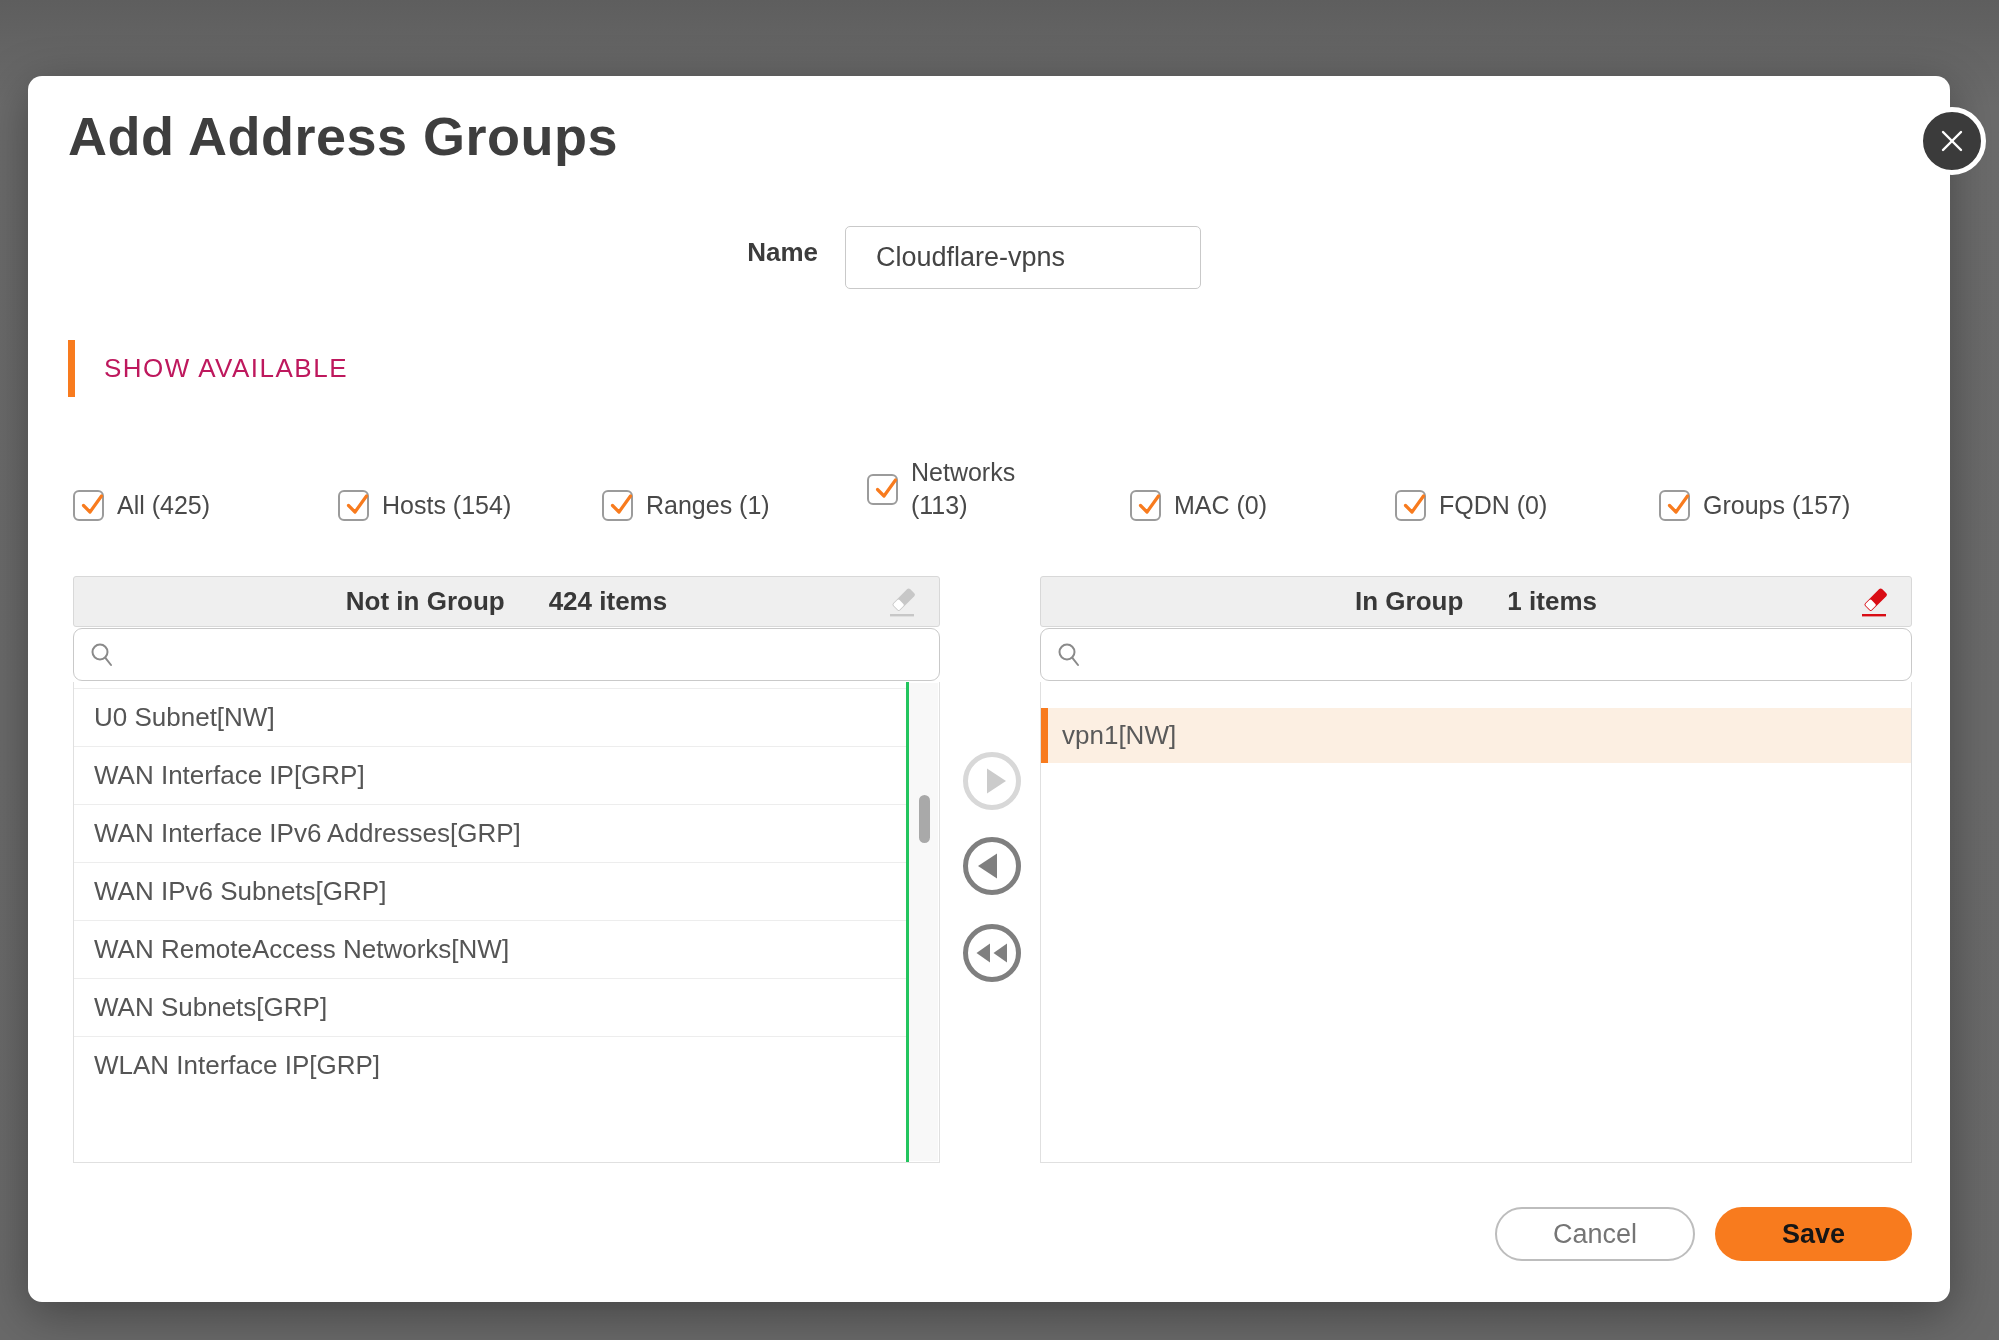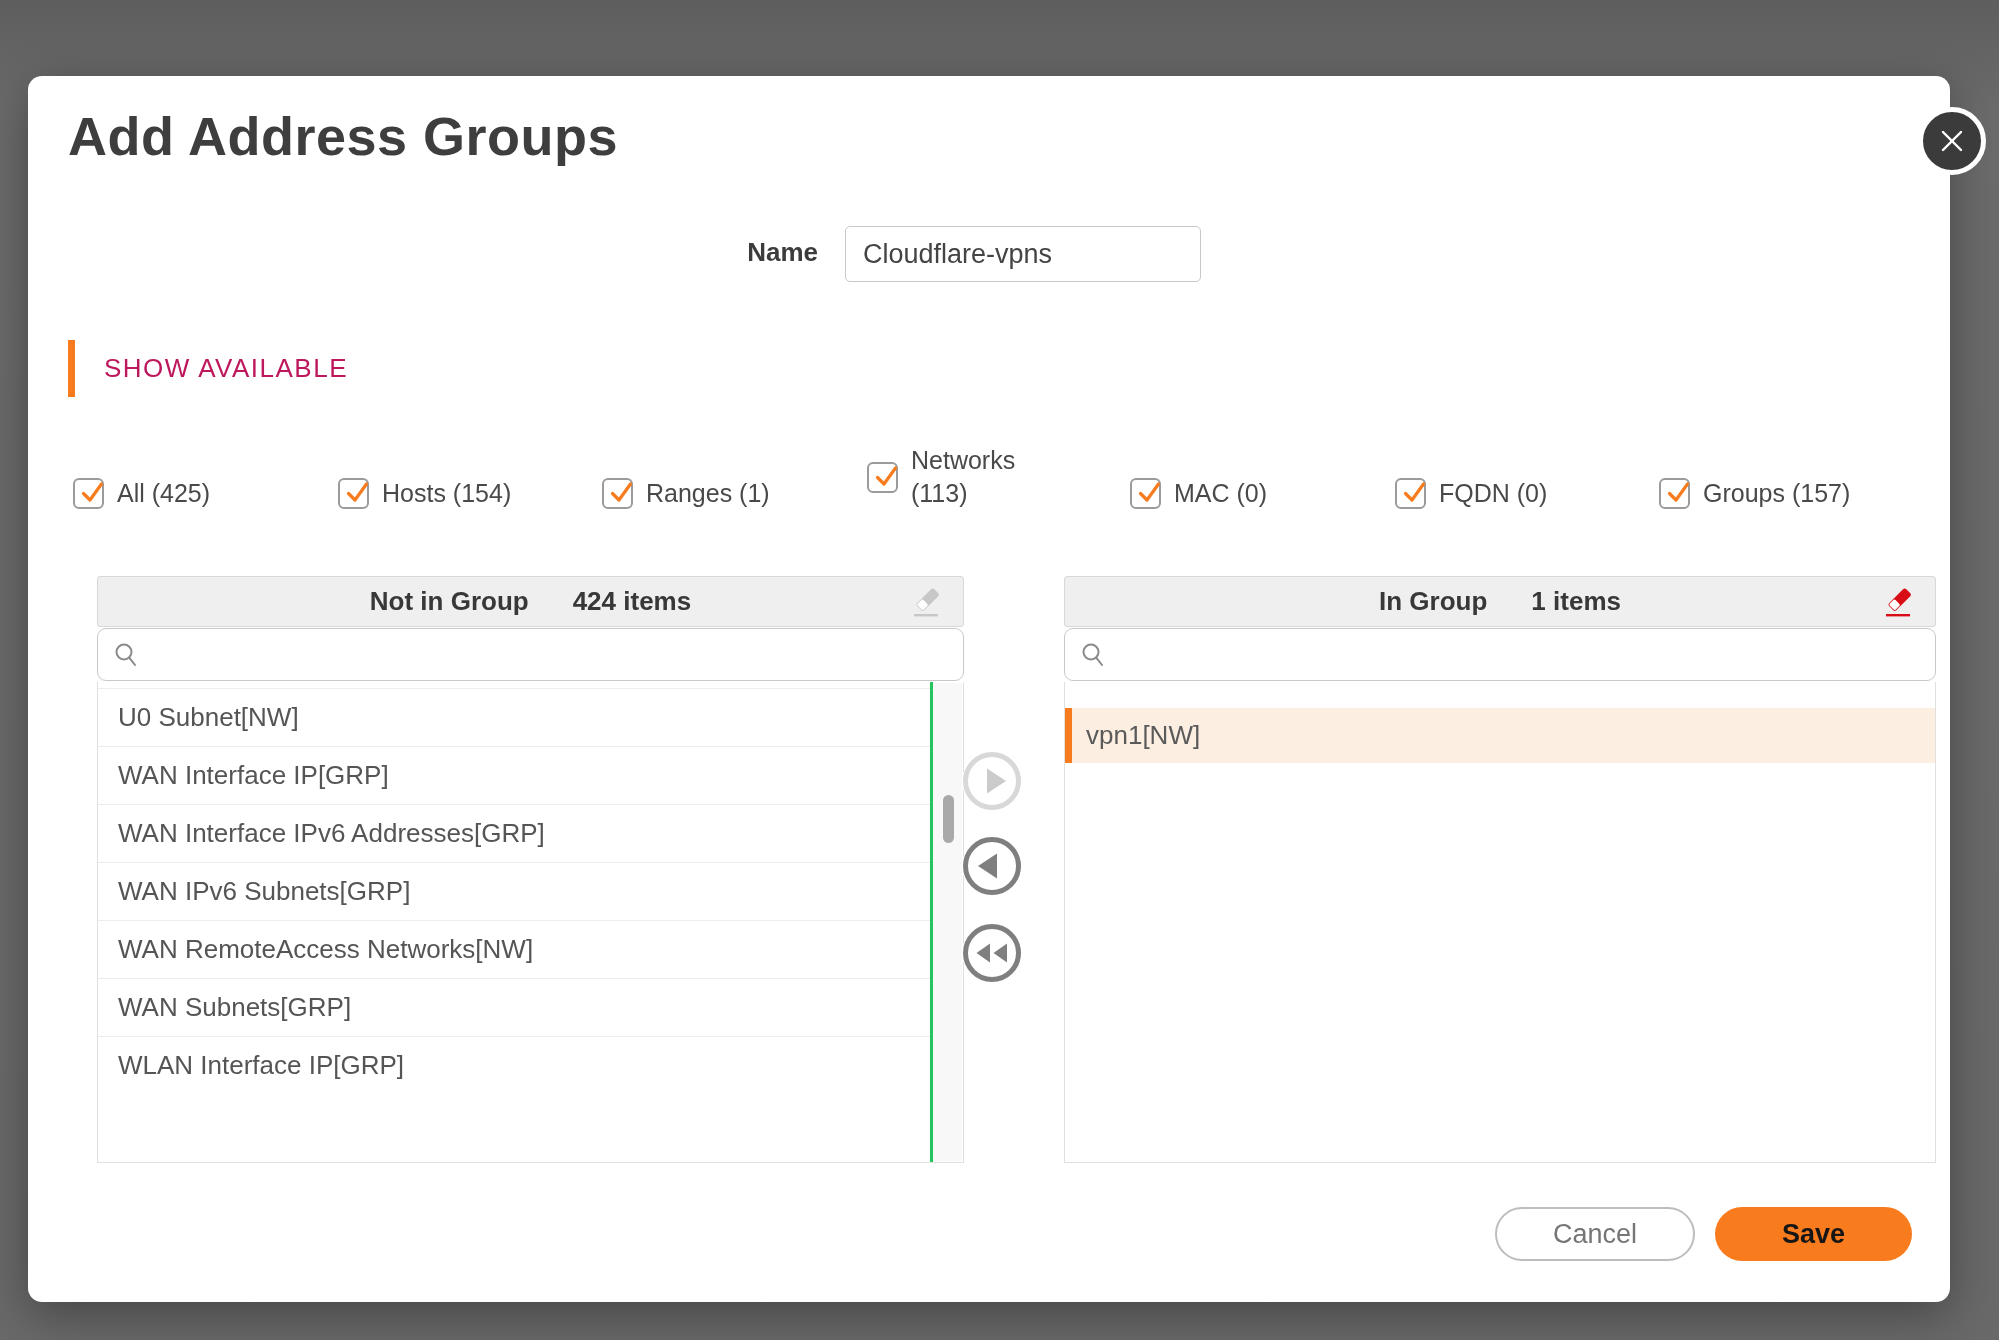--- a/index.html
+++ b/index.html
@@ -16,39 +16,39 @@
   .modal{position:absolute;left:28px;top:76px;width:1922px;height:1226px;background:#ffffff;
          border-radius:14px;box-shadow:0 12px 48px rgba(0,0,0,.35);}
   .dialog-title{position:absolute;left:40px;top:28px;font-size:54px;line-height:64px;font-weight:600;
         color:#3e3e3e;letter-spacing:.5px;}
   .close-btn{position:absolute;left:1890px;top:31px;width:68px;height:68px;border-radius:50%;
         background:#3b3b3b;border:5px solid #ffffff;display:flex;align-items:center;justify-content:center;
         cursor:pointer;}
   
   .name-label{position:absolute;left:592px;top:150px;width:198px;height:52px;line-height:52px;
         text-align:right;font-size:26px;font-weight:bold;color:#3c3c3c;}
-  .name-input{position:absolute;left:817px;top:150px;width:356px;height:56px;border:1px solid #c9c9c9;
-        border-radius:5px;font-size:27px;color:#444;padding:0 17px;outline:none;
+  .name-input{position:absolute;left:817px;top:150px;width:356px;height:63px;border:1px solid #c9c9c9;
+        border-radius:5px;font-size:27px;color:#444;padding:0 30px;outline:none;
         font-family:"Liberation Sans","DejaVu Sans",sans-serif;}
   
   .section-bar{position:absolute;left:40px;top:264px;width:7px;height:57px;background:var(--accent);}
   .section-title{position:absolute;left:76px;top:264px;height:57px;line-height:57px;font-size:26px;
         color:#be185d;letter-spacing:1.5px;}
   
   .filters{position:absolute;left:0;top:378px;right:0;height:72px;}
-  .fg{position:absolute;bottom:16px;display:flex;align-items:center;gap:13px;cursor:pointer;}
+  .fg{position:absolute;bottom:4px;display:flex;align-items:center;gap:13px;cursor:pointer;}
   .fg:nth-of-type(1){left:45px}.fg:nth-of-type(2){left:310px}.fg:nth-of-type(3){left:574px}
   .fg:nth-of-type(4){left:839px}.fg:nth-of-type(5){left:1102px}.fg:nth-of-type(6){left:1367px}
   .fg:nth-of-type(7){left:1631px}
   .cb{width:31px;height:31px;border:2px solid #9b9b9b;border-radius:6px;background:#fff;flex:0 0 31px;
       display:flex;align-items:center;justify-content:center;position:relative;}
   .cb svg{position:absolute;left:2px;top:-3px;overflow:visible;}
   .fl{font-size:25px;color:#494949;white-space:pre-line;line-height:33px;}
   
-  .panel{position:absolute;top:500px;height:587px;margin-left:24px;}
+  .panel{position:absolute;top:500px;height:587px;}
   .panel.left{left:45px;width:867px;}
   .panel.right{left:1012px;width:872px;}
   .p-head{height:51px;background:#efefef;border:1px solid #d8d8d8;border-radius:3px;
       display:flex;align-items:center;justify-content:center;gap:44px;position:relative;}
   .p-title,.p-count{font-size:26px;font-weight:bold;color:#383838;}
   .clear-btn{position:absolute;right:18px;top:8px;width:36px;height:36px;cursor:pointer;}
   .search-wrap{height:53px;border:1px solid #c9c9c9;border-radius:9px;background:#fff;margin-top:1px;
       display:flex;align-items:center;padding:0 14px;position:relative;}
   .search-input{border:none;outline:none;flex:1;height:100%;font-size:25px;color:#555;margin-left:12px;
       font-family:"Liberation Sans","DejaVu Sans",sans-serif;background:transparent;}

